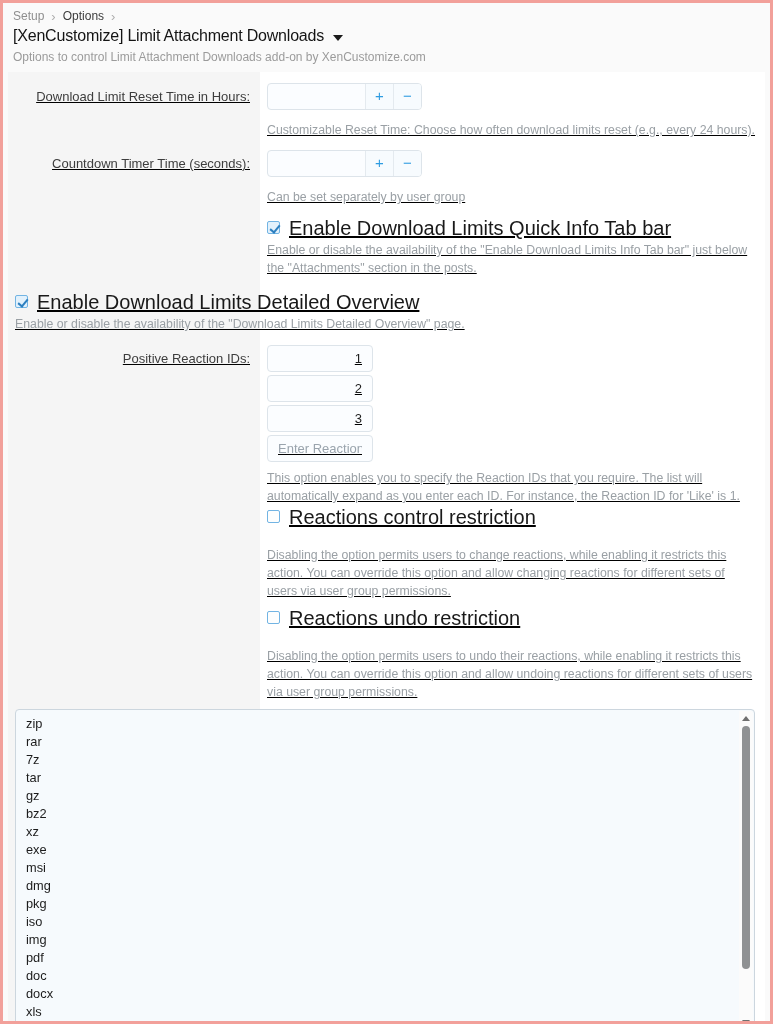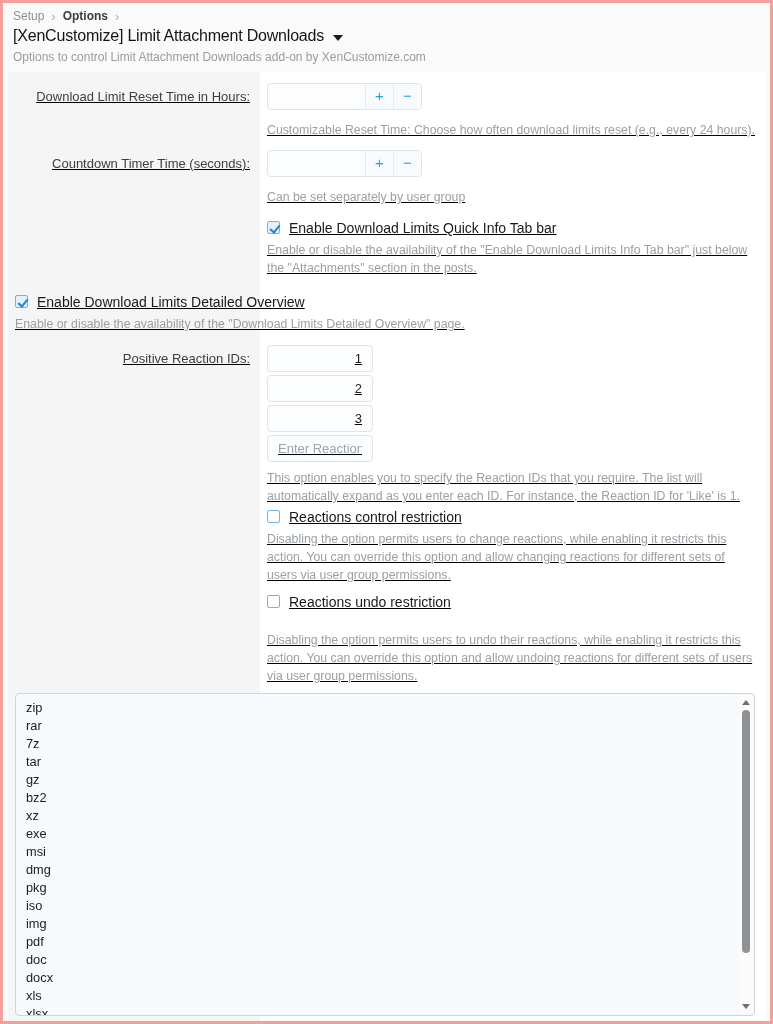--- a/index.html
+++ b/index.html
@@ -9,21 +9,21 @@
     border:3px solid #f2a09a;
     background:#fafafa;
     overflow:hidden;
   }
   .page { display:flex; flex-direction:column; height:100%; }
 
   
   .page-header { padding:6px 12px 8px 10px; background:#fafafa; }
   .breadcrumb { font-size:12px; color:#8e8e8e; display:flex; align-items:center; }
   .crumb { color:#8e8e8e; }
-  .crumb.strong { color:#3c3c3c; font-weight:700; }
+  .crumb.strong { color:#3c3c3c; font-weight:400; }
   .crumb-sep { color:#adadad; margin:0 7px; font-size:13px; line-height:1; }
   .page-title { margin-top:4px; font-size:16px; font-weight:400; color:#141414; letter-spacing:-0.2px; display:flex; align-items:center; }
   .title-caret { width:0; height:0; border-left:5px solid transparent; border-right:5px solid transparent; border-top:6px solid #1b1b1b; margin-left:9px; margin-top:3px; }
   .page-subtitle { margin-top:5px; font-size:12px; color:#9b9b9b; }
 
   
   .panel { margin:0 5px;text-decoration:underline; }
   .form { background:linear-gradient(to right, #f5f5f5 252px, #ffffff 252px); padding:11px 0 8px 0; }
   .row { display:flex; }
   .row-label { width:252px; flex:none; text-align:right; padding:6px 10px 0 8px; font-size:13px; color:#3d3d3d; line-height:1.3; }
@@ -33,21 +33,21 @@
   
   .spinner { display:inline-flex; height:27px; border:1px solid #dde4ea; border-radius:4px; background:#fbfdff; overflow:hidden; }
   .spinner input { width:97px; height:100%; border:none; outline:none; background:#fbfdff; text-align:left; padding-right:10px; font-size:13px; color:#7f1d1d; font-family:"Liberation Sans", sans-serif;margin-top:32px; }
   .spin-btn { width:28px; height:100%; border:none; border-left:1px solid #e4eaef; background:#f7fbfe; color:#2e9ce1; font-size:15px; line-height:1; cursor:pointer; font-family:"Liberation Sans", sans-serif; padding-bottom:2px; }
 
   
   .cb-row { display:flex; align-items:flex-start; cursor:pointer; }
   .cb { width:13px; height:13px; flex:none; border:1px solid #72b4e3; border-radius:2px; background:#fdfefe; margin-right:9px; margin-top:2px; position:relative; }
   .cb.checked { background:#e2f1fc; }
   .cb.checked::after { content:""; position:absolute; left:3.5px; top:0.5px; width:4px; height:8px; border:solid #2c7fc0; border-width:0 2px 2px 0; transform:rotate(40deg); }
-  .cb-label { font-size:14px; color:#191919; line-height:18px; }
+  .cb-label { font-size:20px; color:#191919; line-height:18px; }
 
   
   .reaction-input { display:block; width:106px; height:27px; border:1px solid #dde4ea; border-radius:4px; background:#fbfdff; text-align:right; padding-right:10px; font-size:13px; color:#1d1d1d; margin-bottom:3px; outline:none; font-family:"Liberation Sans", sans-serif; }
   .reaction-input.empty { text-align:left; padding-left:10px; }
   .reaction-input::placeholder { color:#9aa4ad; }
 
   
   .xtextarea { position:relative; height:323px; border:1px solid #ccd6de; border-radius:4px; background:#f6fafd; overflow:hidden; margin-right:2px; }
   .xtextarea-text { position:absolute; inset:5px 24px 0 10px; font-size:12.8px; line-height:18px; color:#1c1c1c; white-space:pre-line; overflow:hidden; }
   .sb { position:absolute; top:1px; right:1px; bottom:1px; width:14px; background:#fbfbfb; border-radius:0 3px 3px 0; }
@@ -137,21 +137,21 @@
         </div>
       </div>
 
       <div class="row" style="margin-bottom:9px;">
         <div class="row-label"></div>
         <div class="row-content">
           <label class="cb-row">
             <span class="cb"></span>
             <span class="cb-label">Reactions control restriction</span>
           </label>
-          <div class="hint" style="margin-top:4px;">Disabling the option permits users to change reactions, while enabling it restricts this action. You can override this option and allow changing reactions for different sets of users via user group permissions.</div>
+          <div class="hint" style="margin-top:20px;">Disabling the option permits users to change reactions, while enabling it restricts this action. You can override this option and allow changing reactions for different sets of users via user group permissions.</div>
         </div>
       </div>
 
       <div class="row" style="margin-bottom:8px;">
         <div class="row-label"></div>
         <div class="row-content">
           <label class="cb-row">
             <span class="cb"></span>
             <span class="cb-label">Reactions undo restriction</span>
           </label>

